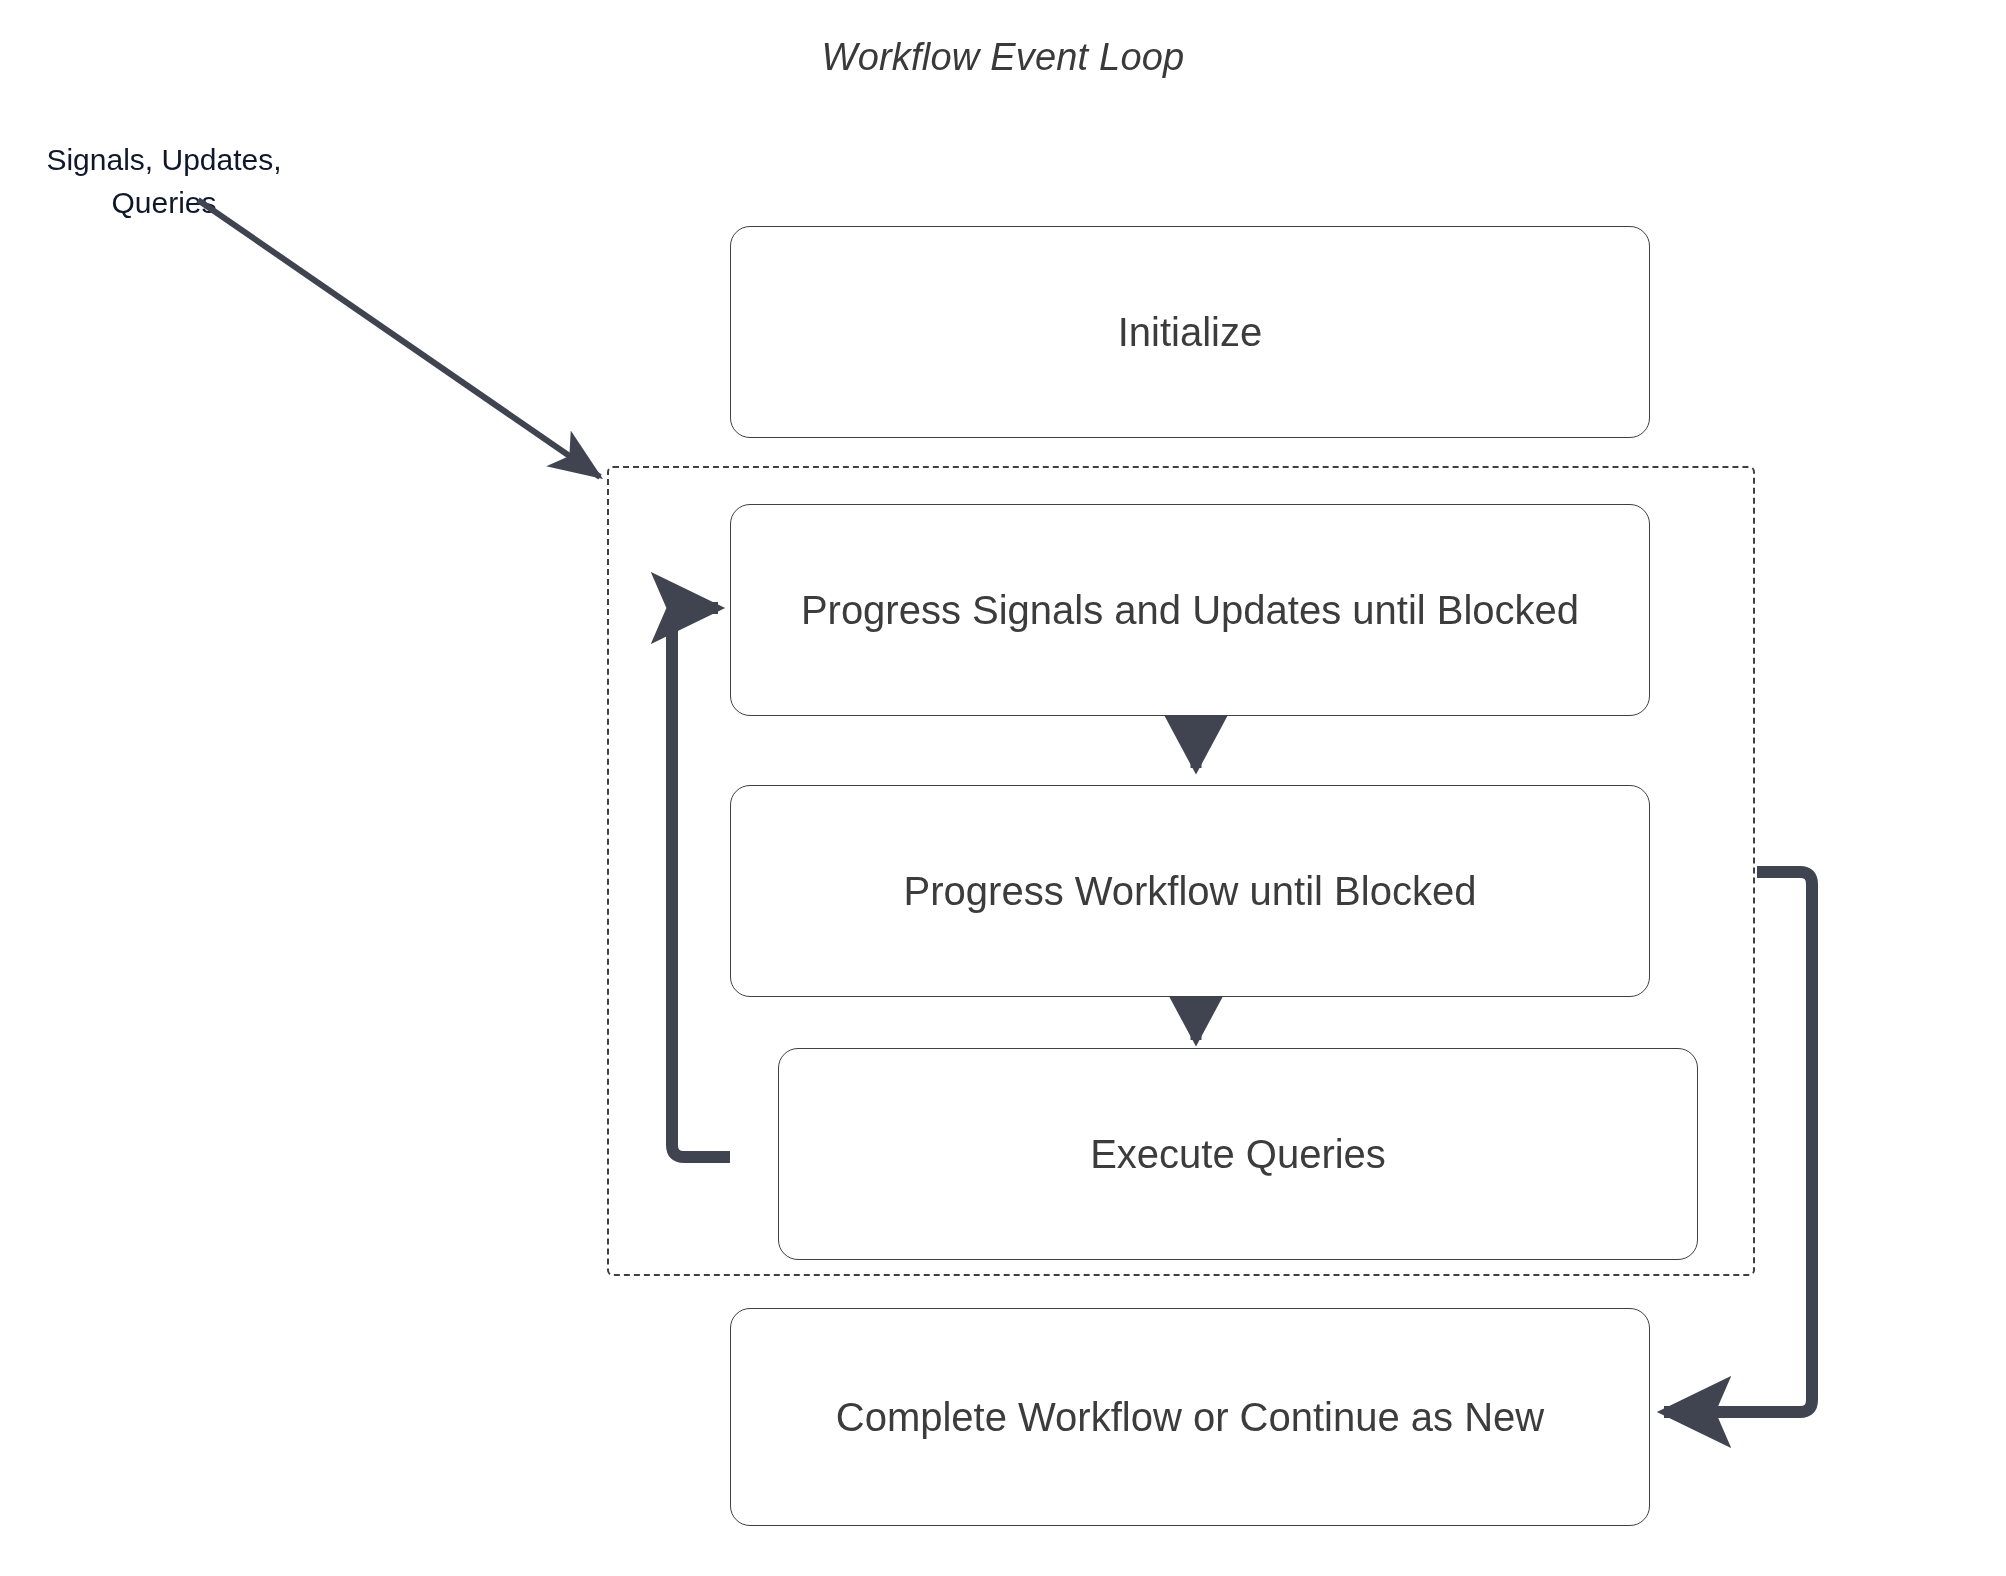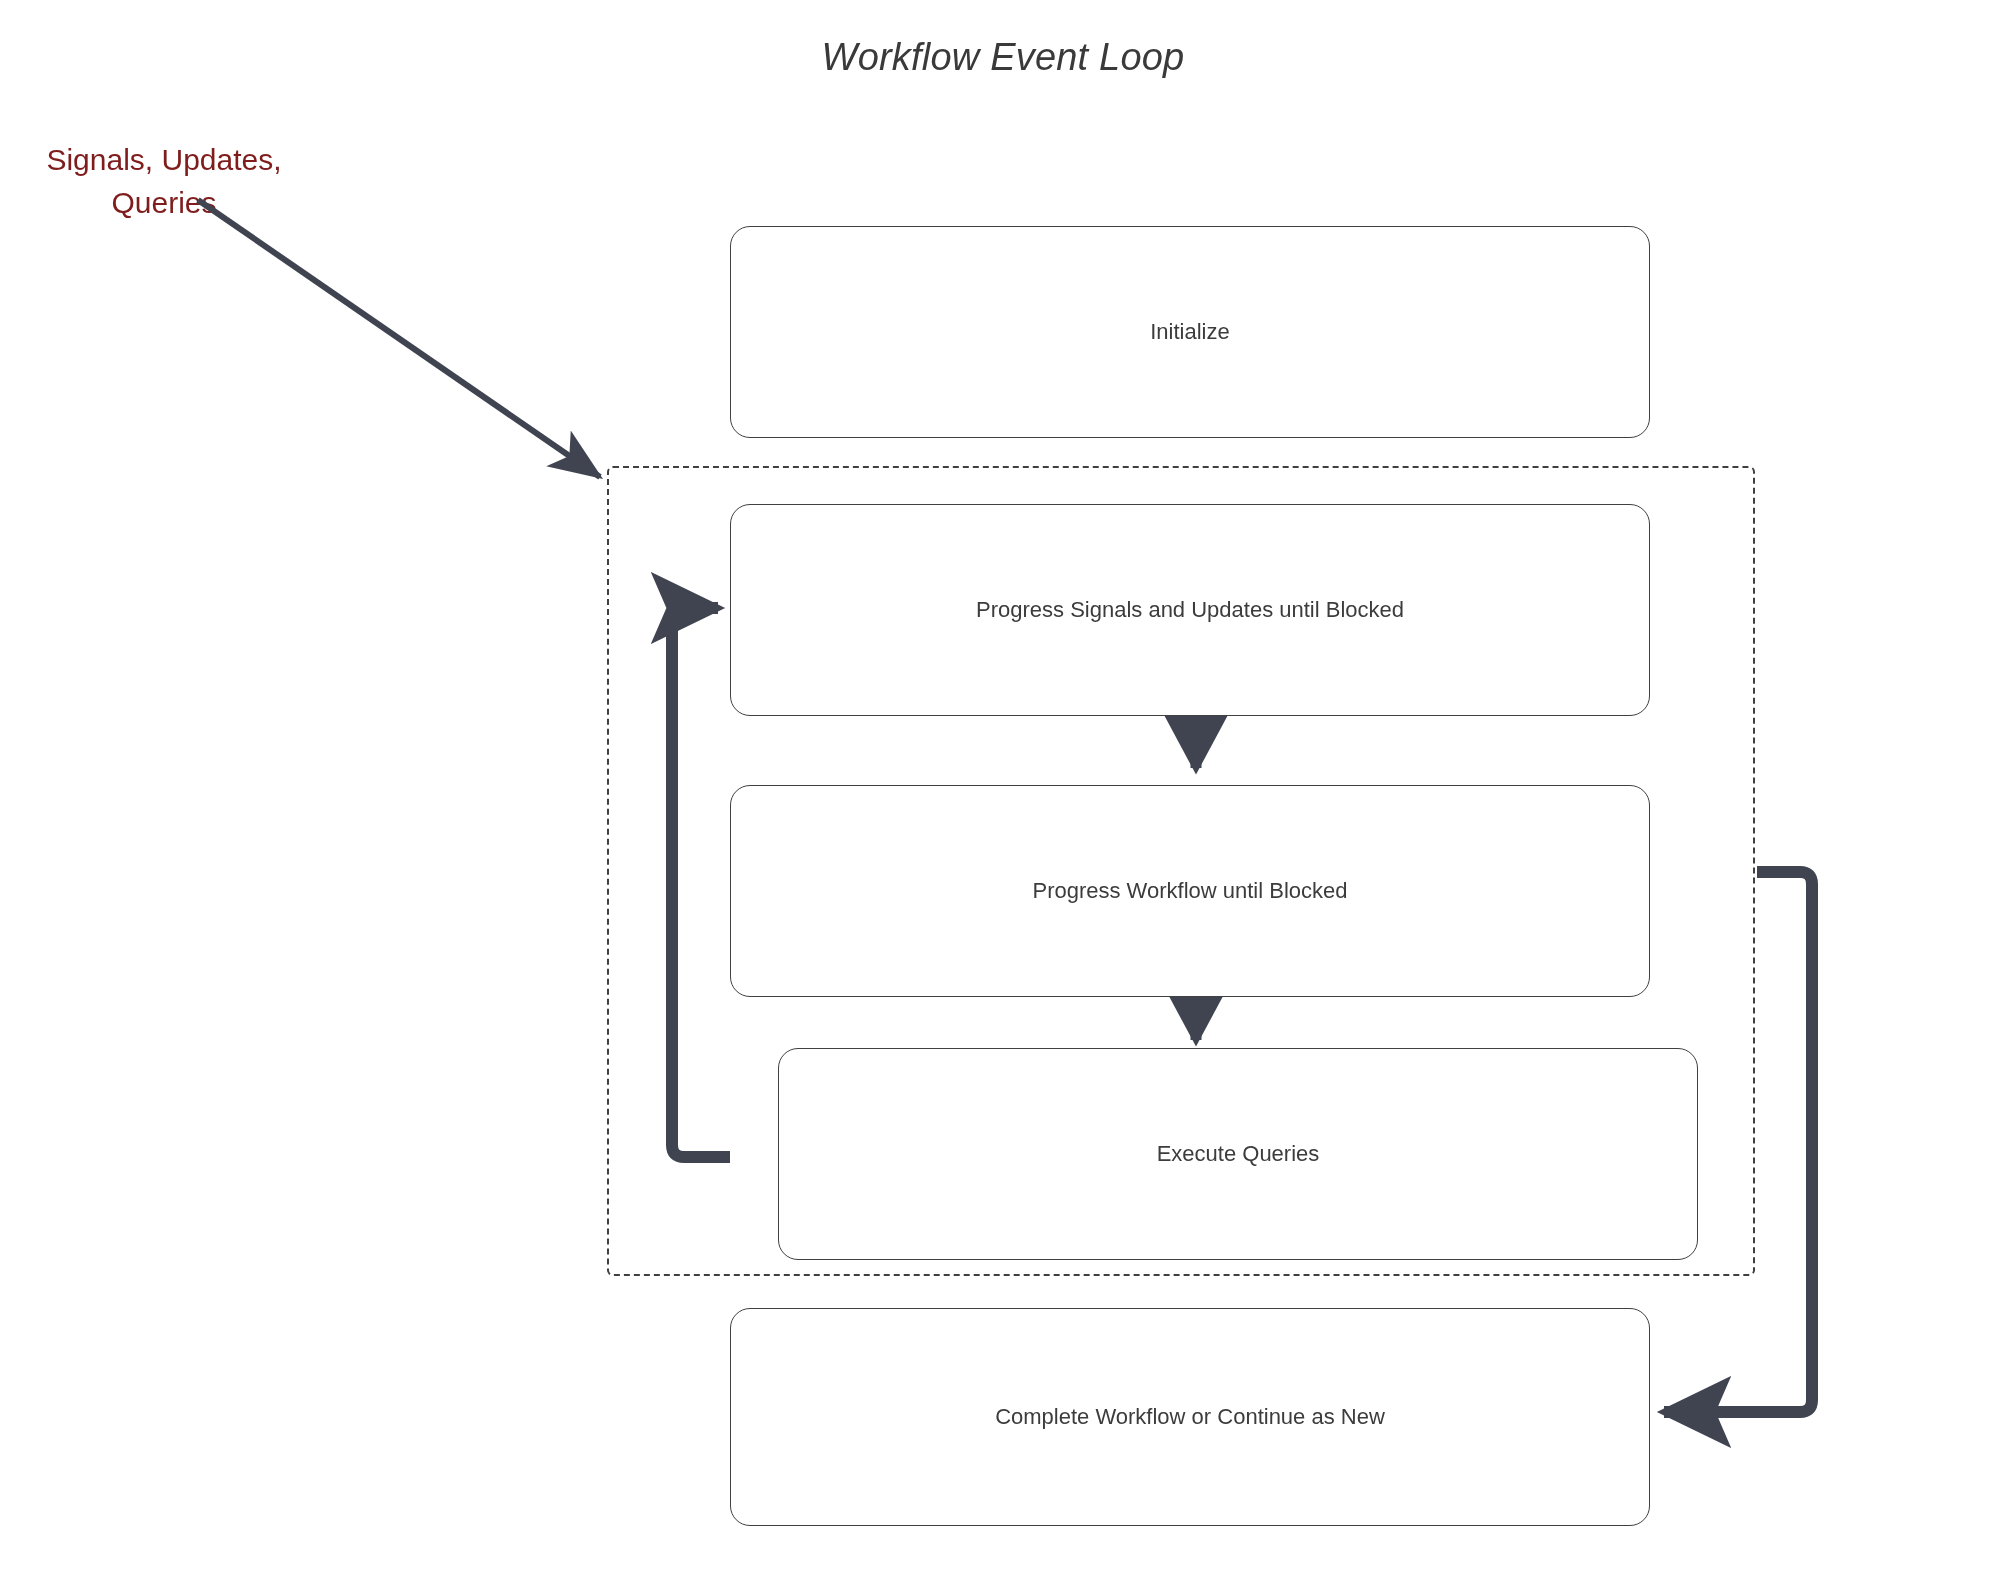--- a/index.html
+++ b/index.html
@@ -35,36 +35,36 @@
 
   
   .input-label {
     position: absolute;
     left: 14px;
     top: 138px;
     width: 300px;
     text-align: center;
     font-size: 30px;
     line-height: 43px;
-    color: #7f1d1d;
+    color: #0f172a;
   }
 
   
   .node-box {
     position: absolute;
     box-sizing: border-box;
     background: #ffffff;
     border: 1.6px solid #404040;
     border-radius: 20px;
     display: flex;
     align-items: center;
     justify-content: center;
   }
   .node-label {
-    font-size: 22px;
+    font-size: 40px;
     color: #3c3c3c;
     text-align: center;
     white-space: nowrap;
   }
 
   #box-initialize      { left: 730px; top: 226px;  width: 920px; height: 212px; }
   #box-progress-su     { left: 730px; top: 504px;  width: 920px; height: 212px; }
   #box-progress-wf     { left: 730px; top: 776px;  width: 920px; height: 212px; margin-top: 9px; }
   #box-execute-queries { left: 730px; top: 1048px; width: 920px; height: 212px; margin-left: 48px; }
   #box-complete        { left: 730px; top: 1308px; width: 920px; height: 218px; }

